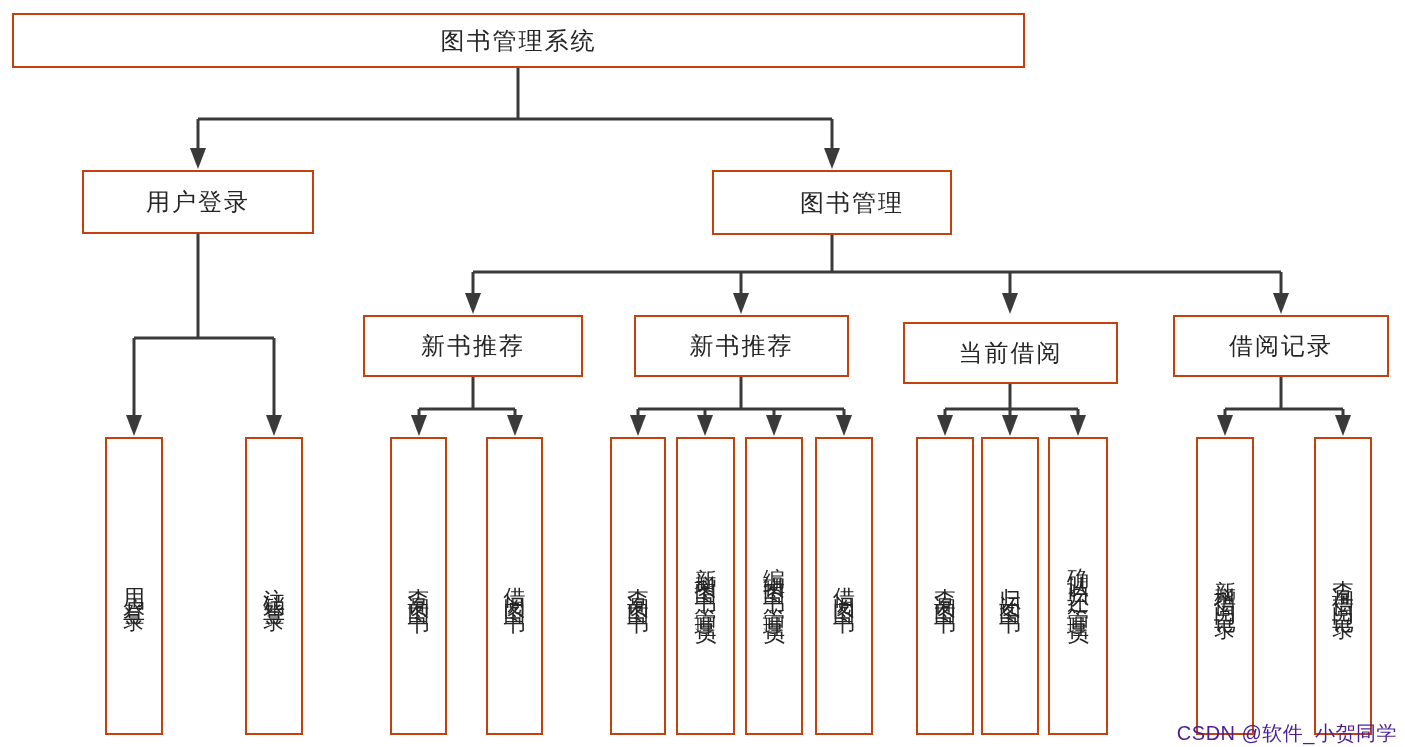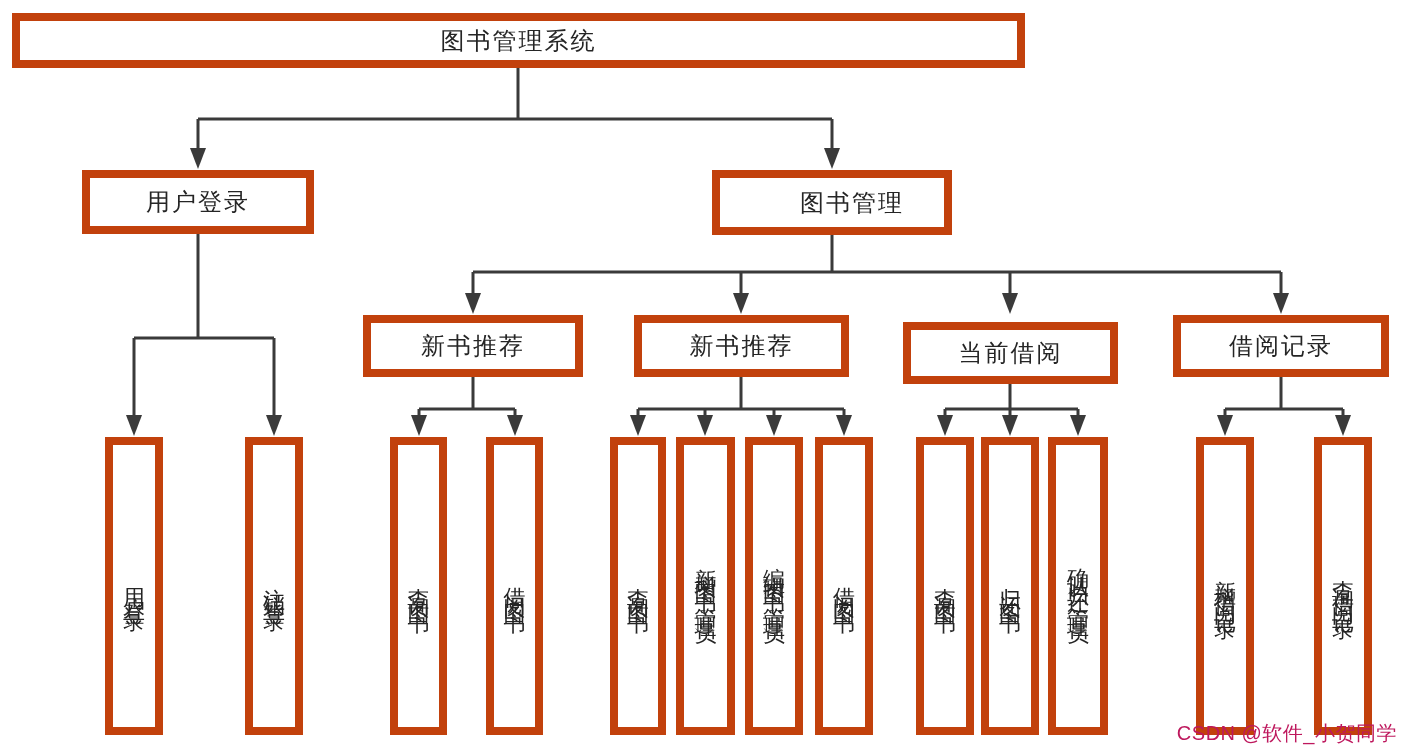--- a/index.html
+++ b/index.html
@@ -13,21 +13,21 @@
   }
   svg.connectors {
     position: absolute;
     left: 0; top: 0;
     z-index: 0;
   }
   .node {
     position: absolute;
     box-sizing: border-box;
     background: #ffffff;
-    border: 8px solid #c2410c;
+    border: 2px solid #c2410c;
     display: flex;
     align-items: center;
     justify-content: center;
     color: #252525;
     z-index: 1;
   }
   .h-label {
     font-size: 24px;
     letter-spacing: 2px;
     white-space: nowrap;
@@ -38,21 +38,21 @@
     font-size: 22px;
     letter-spacing: 8px;
     line-height: 1.1;
   }
   .watermark {
     position: absolute;
     right: 8px;
     bottom: 0px;
     font-size: 20px;
     letter-spacing: 0.5px;
-    color: #be185d;
+    color: #4c1d95;
     z-index: 5;
     white-space: nowrap;
   }
 </style>
 </head>
 <body>
 
 <div class="canvas">
 
   <svg class="connectors" width="1405" height="747" viewBox="0 0 1405 747" aria-hidden="true">

